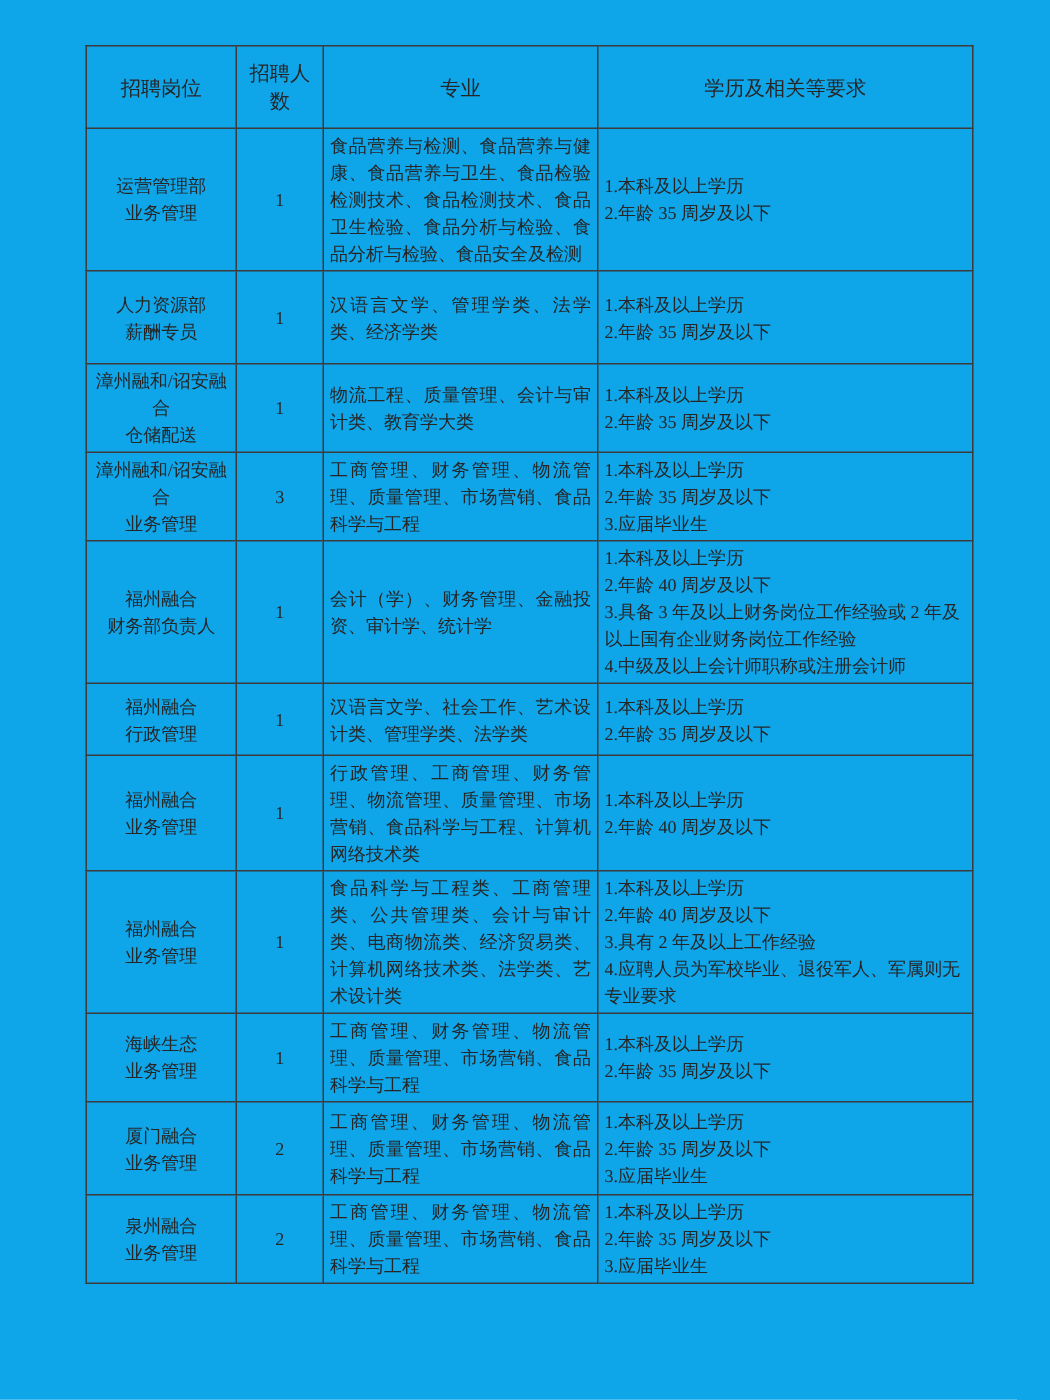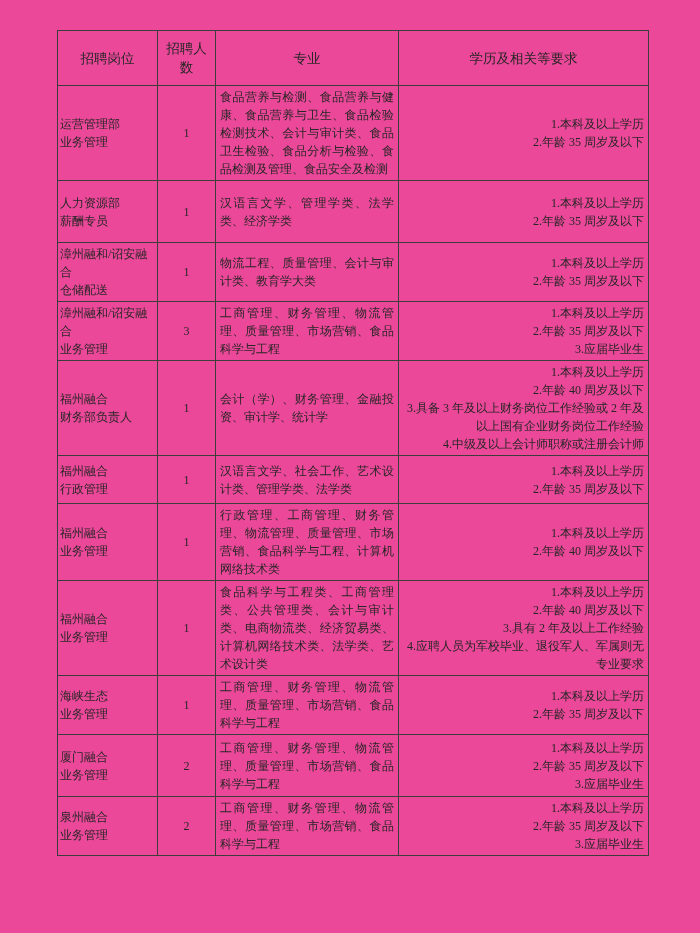--- a/index.html
+++ b/index.html
@@ -5,21 +5,21 @@
   html, body { margin: 0; padding: 0; }
   body {
     width: 700px; height: 933px;
     background: #ffffff;
     font-family: "Liberation Serif", "DejaVu Serif", serif;
     color: #262626;
   }
   .sheet {
     position: relative;
     width: 700px; height: 933px;
-    background: #ec4899;
+    background: #0ea5e9;
     overflow: hidden;
   }
   table.recruit {
     position: absolute;
     left: 57px; top: 30px;
     width: 591px;
     border-collapse: collapse;
     table-layout: fixed;
   }
   .recruit th, .recruit td {
@@ -31,24 +31,24 @@
     padding: 2px 4px;
     overflow: hidden;
     box-sizing: border-box;
   }
   .recruit th {
     font-size: 13.5px;
     line-height: 19px;
     text-align: center;
     padding: 2px 2px;
   }
-  td.pos { text-align: left; white-space: pre-line; padding: 2px 2px; }
+  td.pos { text-align: center; white-space: pre-line; padding: 2px 2px; }
   td.cnt { text-align: center; }
   td.maj { text-align: justify; text-justify: inter-character; }
-  td.req { text-align: right; white-space: pre-line; }
+  td.req { text-align: left; white-space: pre-line; }
 </style>
 </head>
 <body>
 
 <div class="sheet">
   <table class="recruit">
     <colgroup>
       <col style="width:100px">
       <col style="width:58px">
       <col style="width:183px">
@@ -60,21 +60,21 @@
         <th>招聘人数</th>
         <th>专业</th>
         <th>学历及相关等要求</th>
       </tr>
     </thead>
     <tbody>
       <tr style="height:95px">
         <td class="pos">运营管理部
 业务管理</td>
         <td class="cnt">1</td>
-        <td class="maj">食品营养与检测、食品营养与健康、食品营养与卫生、食品检验检测技术、会计与审计类、食品卫生检验、食品分析与检验、食品检测及管理、食品安全及检测</td>
+        <td class="maj">食品营养与检测、食品营养与健康、食品营养与卫生、食品检验检测技术、食品检测技术、食品卫生检验、食品分析与检验、食品分析与检验、食品安全及检测</td>
         <td class="req">1.本科及以上学历
 2.年龄 35 周岁及以下</td>
       </tr>
       <tr style="height:62px">
         <td class="pos">人力资源部
 薪酬专员</td>
         <td class="cnt">1</td>
         <td class="maj">汉语言文学、管理学类、法学类、经济学类</td>
         <td class="req">1.本科及以上学历
 2.年龄 35 周岁及以下</td>

